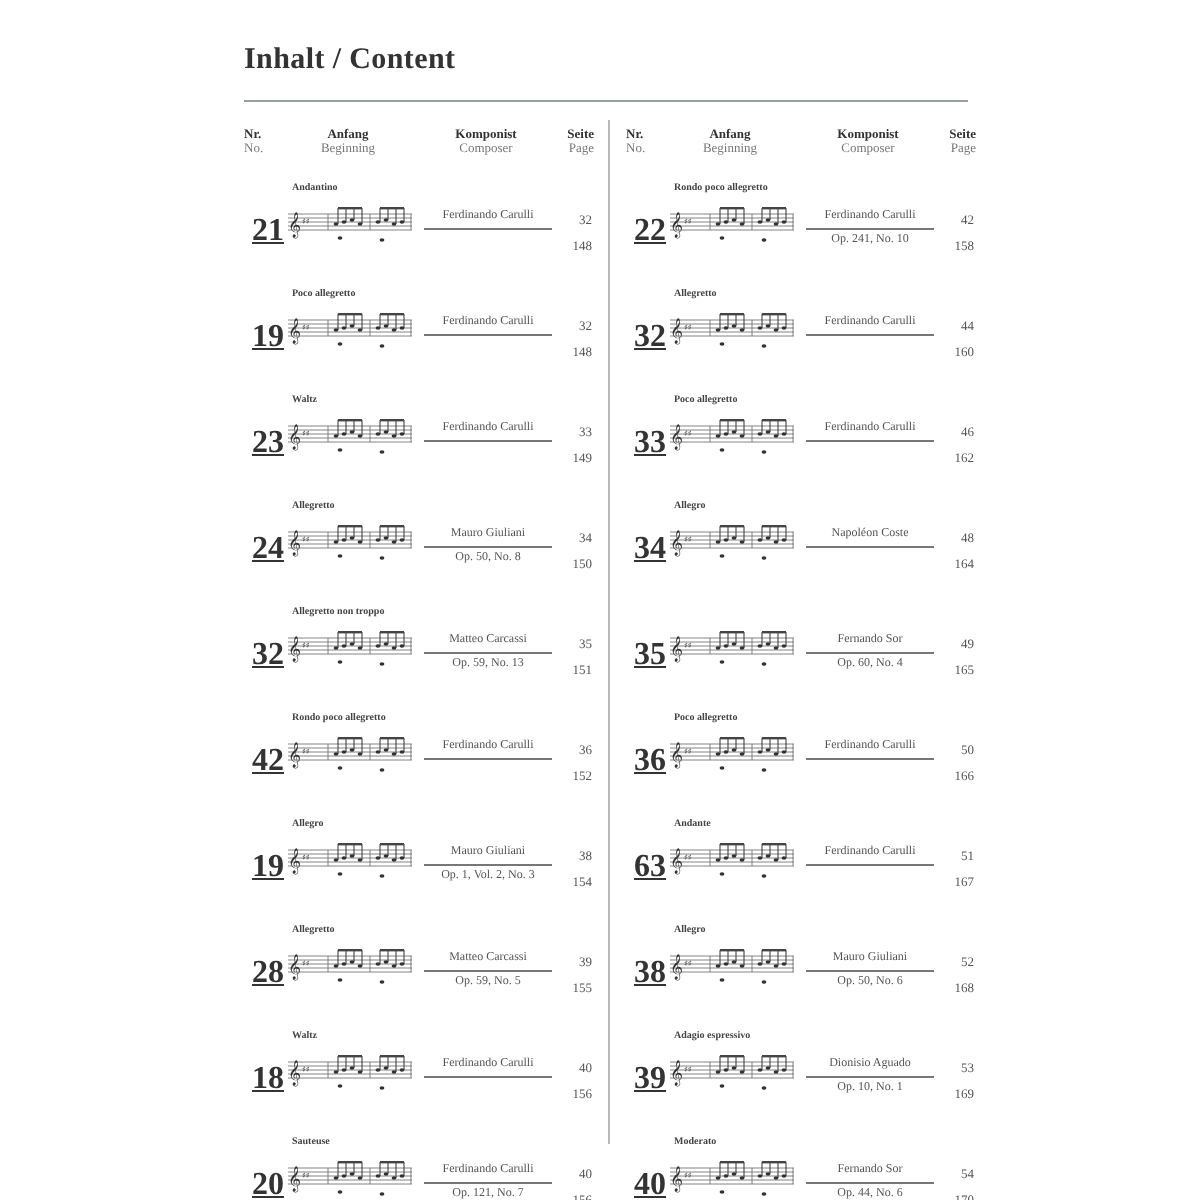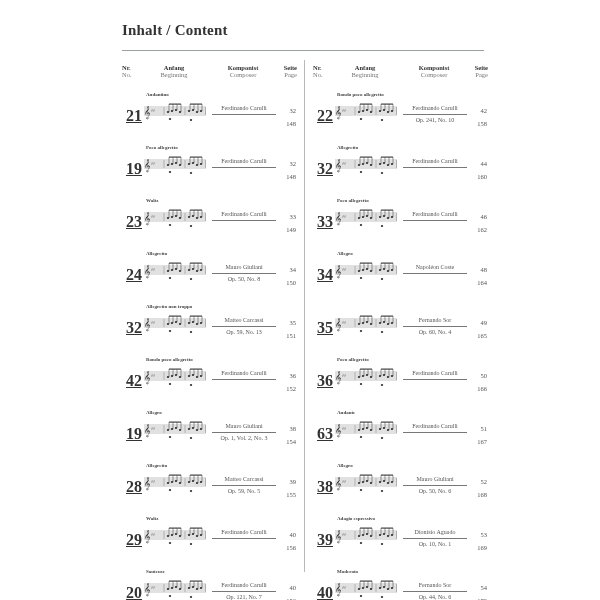--- a/index.html
+++ b/index.html
@@ -449,21 +449,21 @@
       <span class="name">Matteo Carcassi</span>
       <span class="op">Op. 59, No. 5</span>
     </div>
     <div class="pg">
       <div>39</div>
       <div>155</div>
     </div>
   </div>
     <div class="row">
     <div class="tempo">Waltz</div>
-    <div class="num">29</div>
+    <div class="num">18</div>
     <svg class="incipit" viewBox="0 0 62 28">
       <g stroke="#666" stroke-width="0.4">
         <line x1="0" y1="8" x2="62" y2="8"></line>
           <line x1="0" y1="10" x2="62" y2="10"></line>
         <line x1="0" y1="12" x2="62" y2="12"></line>
           <line x1="0" y1="14" x2="62" y2="14"></line>
         <line x1="0" y1="16" x2="62" y2="16"></line>
         <line x1="20" y1="8" x2="20" y2="16"></line>
           <line x1="41" y1="8" x2="41" y2="16"></line>
           <line x1="61.5" y1="8" x2="61.5" y2="16"></line>

